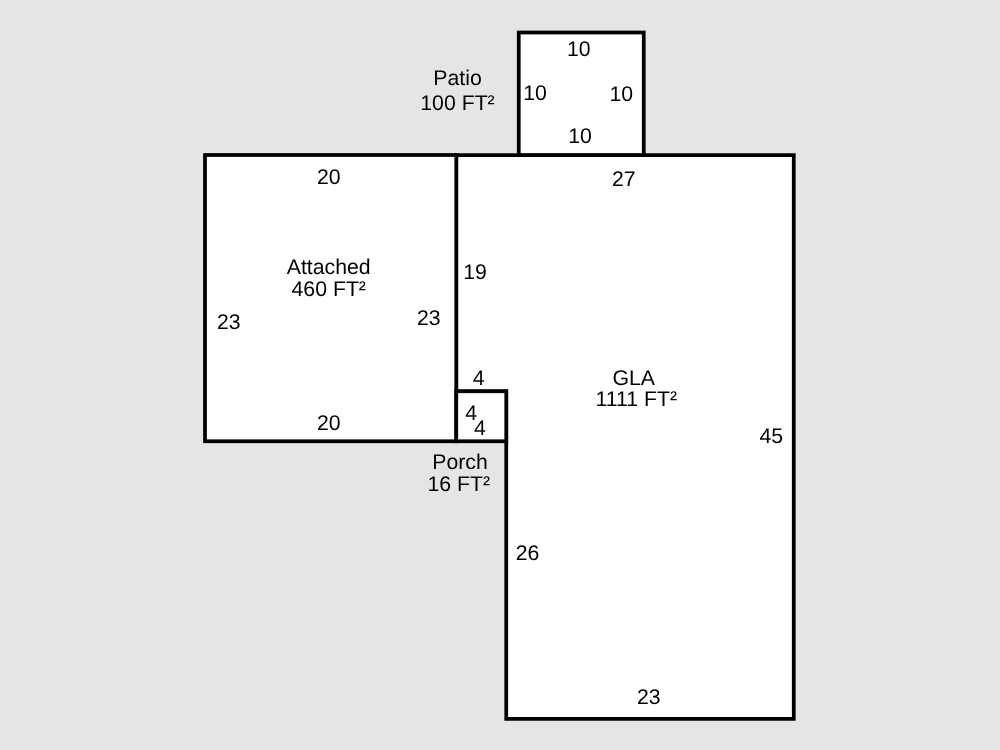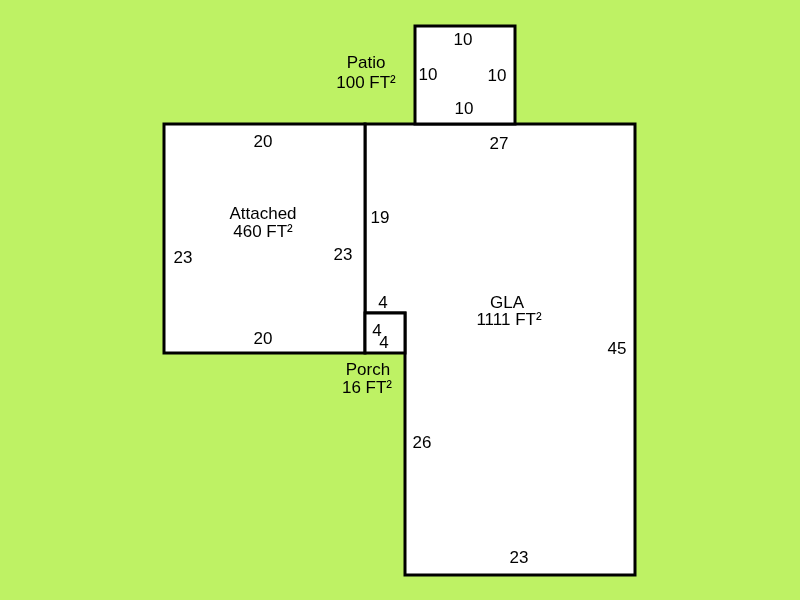--- a/index.html
+++ b/index.html
@@ -4,21 +4,21 @@
 <style>
   html, body {
     margin: 0;
     padding: 0;
     background: #ffffff;
   }
   .canvas {
     position: relative;
     width: 800px;
     height: 600px;
-    background: #bef264;
+    background: #e5e5e5;
     overflow: hidden;
   }
   svg {
     display: block;
   }
   .shape {
     fill: #ffffff;
     stroke: #000000;
     stroke-width: 3;
   }

